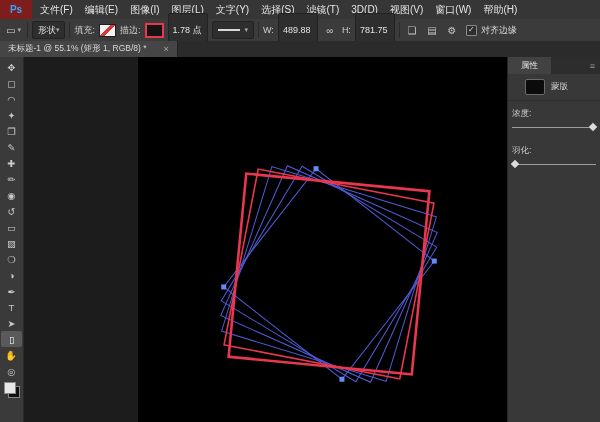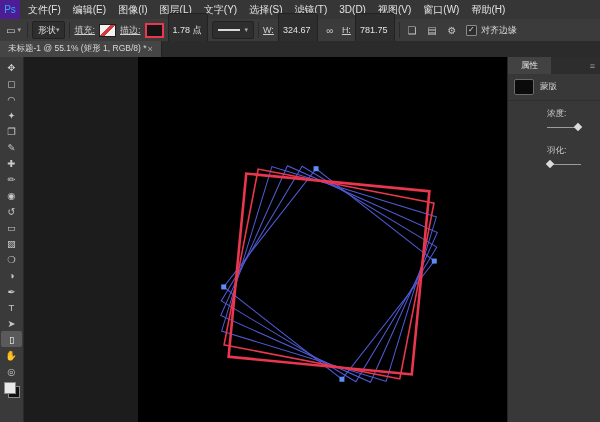--- a/index.html
+++ b/index.html
@@ -11,43 +11,43 @@
   }
   .app{position:relative;width:600px;height:422px;background:#323232;}
 
   
   .menubar{
     position:absolute;top:0;left:0;right:0;height:19px;
     background:#363636;border-bottom:1px solid #262626;
     display:flex;align-items:center;
   }
   .ps-logo{
-    width:20px;height:19px;background:#4c1d95;color:#31a8ff;
-    font-weight:normal;font-size:10px;display:flex;align-items:center;justify-content:center;
+    width:32px;height:19px;background:#7f1d1d;color:#31a8ff;
+    font-weight:bold;font-size:10px;display:flex;align-items:center;justify-content:center;
     margin-right:2px;
   }
   .menu-items{display:flex;align-items:center;height:100%;}
   .menu-item{padding:0 6px;font-size:10px;color:#e3e3e3;line-height:19px;white-space:nowrap;cursor:default;}
 
   
   .optionsbar{
     position:absolute;top:19px;left:0;right:0;height:22px;
     background:#3b3b3b;border-bottom:1px solid #262626;
     display:flex;align-items:center;gap:4px;padding:0 4px;font-size:9px;color:#d8d8d8;
     white-space:nowrap;
   }
   .opt-divider{width:1px;height:16px;background:#2a2a2a;flex:0 0 auto;}
   .opt-toolicon{display:flex;align-items:center;gap:2px;padding:0 2px;color:#cfcfcf;}
   .opt-toolicon .glyph{font-size:10px;}
   .chev{font-size:7px;color:#aaa;}
   .opt-select{
     display:flex;align-items:center;background:#2e2e2e;border:1px solid #222;
     height:16px;padding:0 5px;border-radius:2px;
   }
-  .opt-label{color:#cfcfcf;text-decoration:underline;}
+  .opt-label{color:#cfcfcf;}
   .swatch{width:15px;height:11px;flex:0 0 auto;}
   .swatch-none{
     background:
       linear-gradient(135deg, transparent 42%, #d23a3a 42%, #d23a3a 58%, transparent 58%),
       #f2f2f2;
     border:1px solid #1f1f1f;
   }
   .swatch-stroke{background:#141414;border:2px solid #e8374e;}
   .opt-input{
     background:#2e2e2e;border:1px solid #222;height:16px;border-radius:2px;
@@ -61,21 +61,21 @@
     font-size:8px;line-height:8px;color:#ddd;text-align:center;
   }
   .align-wrap{display:flex;align-items:center;gap:4px;margin-left:2px;}
 
   
   .tabstrip{
     position:absolute;top:41px;left:0;right:0;height:16px;
     background:#2b2b2b;display:flex;align-items:flex-end;
   }
   .doc-tab{
-    height:16px;background:#454545;display:flex;align-items:center;gap:1px;
+    height:16px;background:#454545;display:flex;align-items:center;gap:17px;
     padding:0 8px;font-size:8.5px;color:#d9d9d9;border-right:1px solid #222;
   }
   .tab-close{color:#a9a9a9;font-size:9px;}
 
   
   .toolbar{
     position:absolute;left:0;top:57px;bottom:0;width:23px;
     background:#3a3a3a;border-right:1px solid #2a2a2a;
     display:flex;flex-direction:column;align-items:center;padding-top:2px;overflow:hidden;
   }
@@ -100,26 +100,26 @@
 
   
   .panel{
     position:absolute;right:0;top:57px;bottom:0;width:92px;
     background:#383838;border-left:1px solid #262626;font-size:8.5px;
   }
   .panel-header{height:17px;background:#2d2d2d;display:flex;align-items:stretch;justify-content:space-between;}
   .panel-tab{background:#424242;padding:0 13px;display:flex;align-items:center;color:#e2e2e2;}
   .panel-menu{display:flex;align-items:center;padding:0 5px;color:#9a9a9a;font-size:9px;}
   .prop-row{
-    display:flex;align-items:center;gap:6px;padding:5px 6px;border-bottom:1px solid #2f2f2f;color:#d3d3d3;
+    display:flex;align-items:center;gap:6px;padding:5px 17px;border-bottom:1px solid #2f2f2f;color:#d3d3d3;
   }
   .thumb{width:18px;height:14px;flex:0 0 auto;border:1px solid #6a6a6a;border-radius:2px;}
   .thumb-dark{background:#0b0b0b;}
   .thumb-white{background:#e9e9e9;}
-  .slider-group{padding:7px 19px 10px;color:#c9c9c9;margin-left:20px;}
+  .slider-group{padding:7px 4px 10px;color:#c9c9c9;}
   .slider-track{position:relative;height:1px;background:#9c9c9c;margin-top:7px;}
   .slider-thumb{
     position:absolute;top:-3.5px;width:6px;height:6px;background:#dcdcdc;
     transform:rotate(45deg);
   }
   .thumb-left{left:0;}
   .thumb-right{right:0;}
   .panel-disabled{padding:4px 6px;color:#6c6c6c;}
 </style>
 </head>
@@ -159,21 +159,21 @@
     <div class="swatch swatch-none"></div>
     <span class="opt-label">描边:</span>
     <div class="swatch swatch-stroke" style="border-color: rgb(232, 55, 78);"></div>
     <div class="opt-input">1.78 点</div>
     <div class="opt-strokestyle">
       <span class="line-preview"></span>
       <span class="chev">▾</span>
     </div>
     <div class="opt-divider"></div>
     <span class="opt-label">W:</span>
-    <div class="opt-input">324.67</div>
+    <div class="opt-input">489.88</div>
     <span class="opt-iconbtn">∞</span>
     <span class="opt-label">H:</span>
     <div class="opt-input">781.75</div>
     <div class="opt-divider"></div>
     <span class="opt-iconbtn">❏</span>
     <span class="opt-iconbtn">▤</span>
     <span class="opt-iconbtn">⚙</span>
     <div class="align-wrap">
       <span class="checkbox">✓</span>
       <span>对齐边缘</span>

